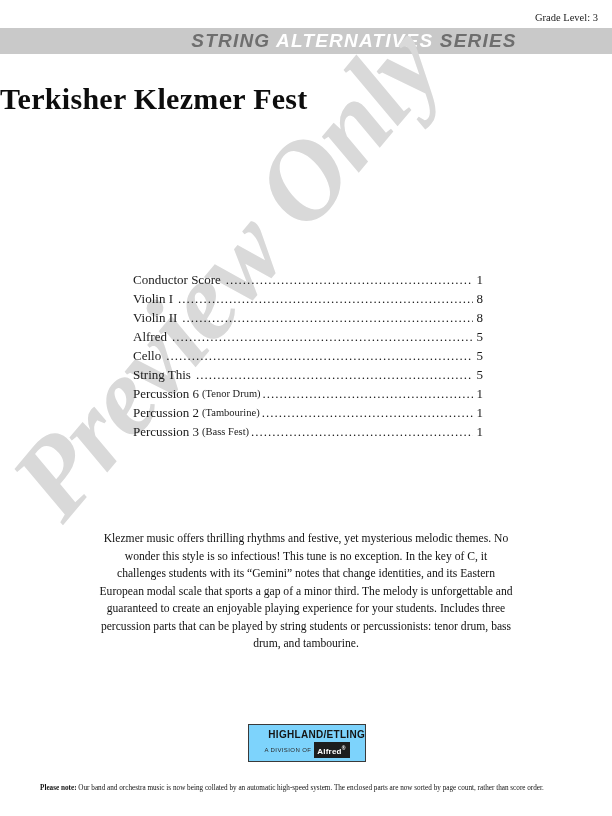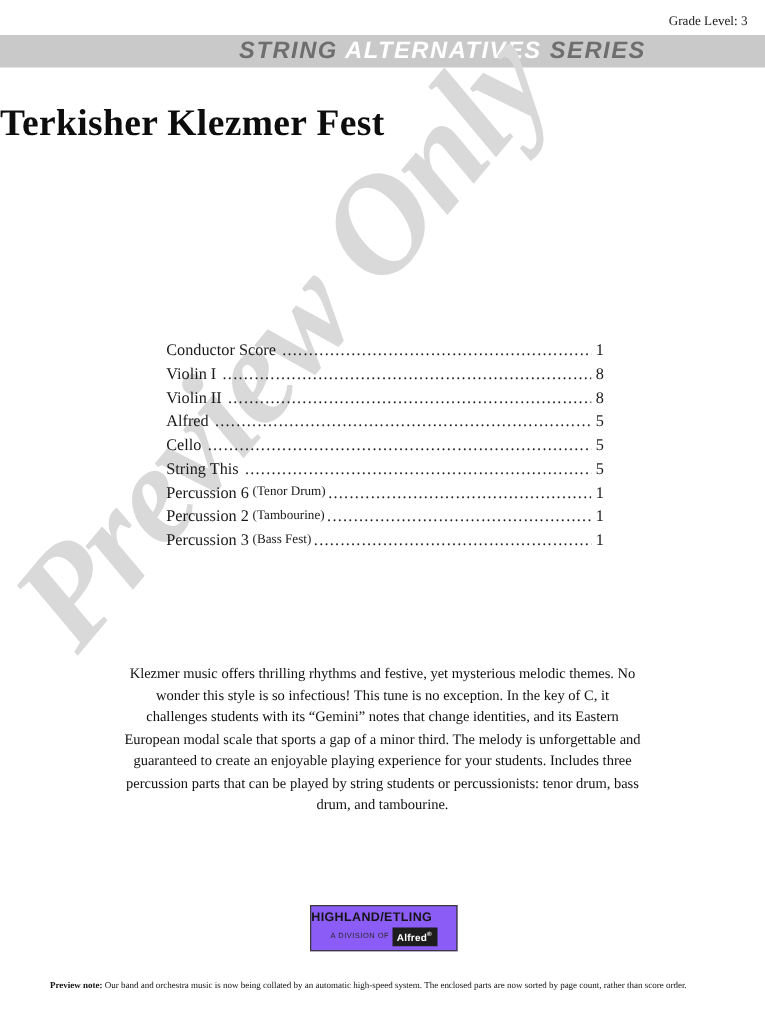--- a/index.html
+++ b/index.html
@@ -177,23 +177,23 @@
     z-index: 6;
   }
 
   
   .publisher {
     position: absolute;
     left: 248px;
     top: 724px;
     width: 116px;
     border: 1px solid #3a3a3a;
-    text-align: left;
+    text-align: right;
     padding: 4px 0 3px 0;
-    background: #8b5cf6;
+    background: #7dd3fc;
     z-index: 6;
   }
   .pub-name {
     font-family: "Liberation Sans", sans-serif;
     font-weight: bold;
     font-size: 10px;
     letter-spacing: 0.3px;
     color: #151515;
   }
   .pub-sub {
@@ -329,14 +329,14 @@
 
 <div class="publisher">
   <div class="pub-name">HIGHLAND/ETLING</div>
   <div class="pub-sub">
     <span class="pub-division">A DIVISION OF</span>
     <span class="pub-alfred"><span>Alfred</span><span class="reg">®</span></span>
   </div>
 </div>
 
 <div class="footer-note">
-  <b>Preview note:</b><span> Our band and orchestra music is now being collated by an automatic high-speed system. The enclosed parts are now sorted by page count, rather than score order.</span>
+  <b>Please note:</b><span> Our band and orchestra music is now being collated by an automatic high-speed system. The enclosed parts are now sorted by page count, rather than score order.</span>
 </div>
 
 </body></html>

